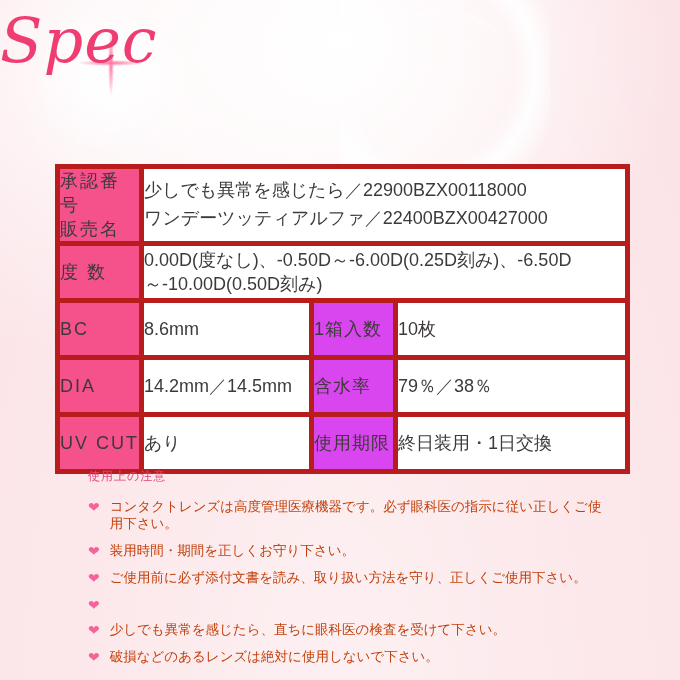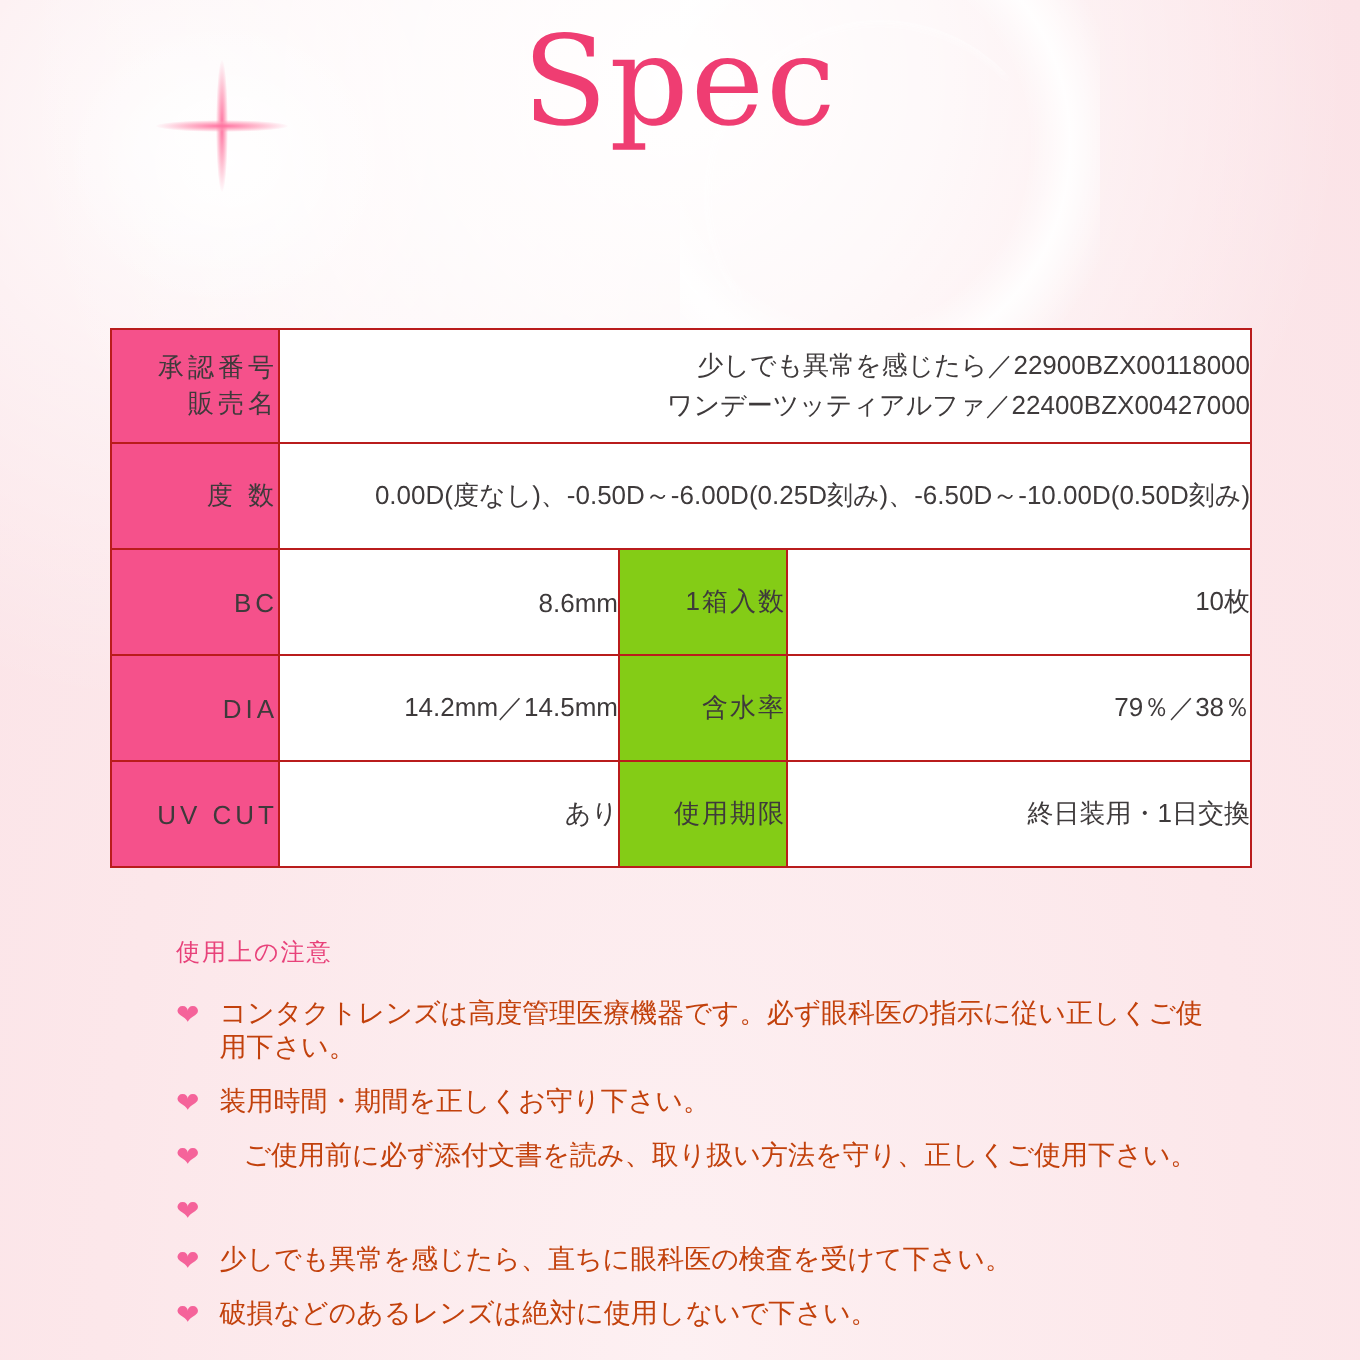--- a/index.html
+++ b/index.html
@@ -78,57 +78,57 @@
     background: radial-gradient(ellipse at center, rgba(255,255,255,0.9) 0%, rgba(255,255,255,0) 70%);
     pointer-events: none;
   }
 
   
   .title {
     position: absolute;
     top: 4px;
     left: 0;
     width: 100%;
-    text-align: center;
     font-family: "DejaVu Serif", "Liberation Serif", serif;
+    font-style: italic;
     font-size: 62px;
     color: #ef3d72;
     letter-spacing: 1px;
     z-index: 3;
   }
 
   
   .spec-table {
     position: absolute;
     left: 55px;
     top: 164px;
     width: 570px;
     border-collapse: collapse;
     z-index: 4;
     table-layout: fixed;
     background: #ffffff;
   }
   .spec-table td {
-    border: 1px solid #b91c1c;
+    border: 5px solid #b91c1c;
     padding: 0;
     vertical-align: middle;
-    text-align: right;
+    text-align: left;
     color: #3e3a3b;
-    font-size: 13px;
+    font-size: 18px;
   }
   .lbl {
     background: #f5518b;
     color: #ffffff;
     font-size: 14px;
     letter-spacing: 2px;
     font-weight: normal;
     height: 100%;
   }
   .lbl-sm {
-    background: #84cc16;
+    background: #d946ef;
     color: #ffffff;
     font-size: 12.5px;
     letter-spacing: 1px;
   }
   .row-h { height: 52px; }
   .row-h2 { height: 56px; }
   .cell-multiline { line-height: 1.55; font-size: 14.5px; padding: 6px 4px; }
   .val-big { font-size: 16px; }
 
   
@@ -158,21 +158,21 @@
     margin-right: 10px;
     flex: 0 0 auto;
     position: relative;
     top: 1px;
   }
   .note-text {
     color: #c2410c;
     font-size: 13.5px;
     line-height: 1.25;
   }
-  .note-indent { margin-left: 12px; }
+  .note-indent { margin-left: 0; }
 </style>
 </head>
 <body>
 
 <div class="bg"></div>
 <div class="crescent"></div>
 <div class="crescent2"></div>
 <div class="glow-left"></div>
 <div class="sparkle"></div>
 

